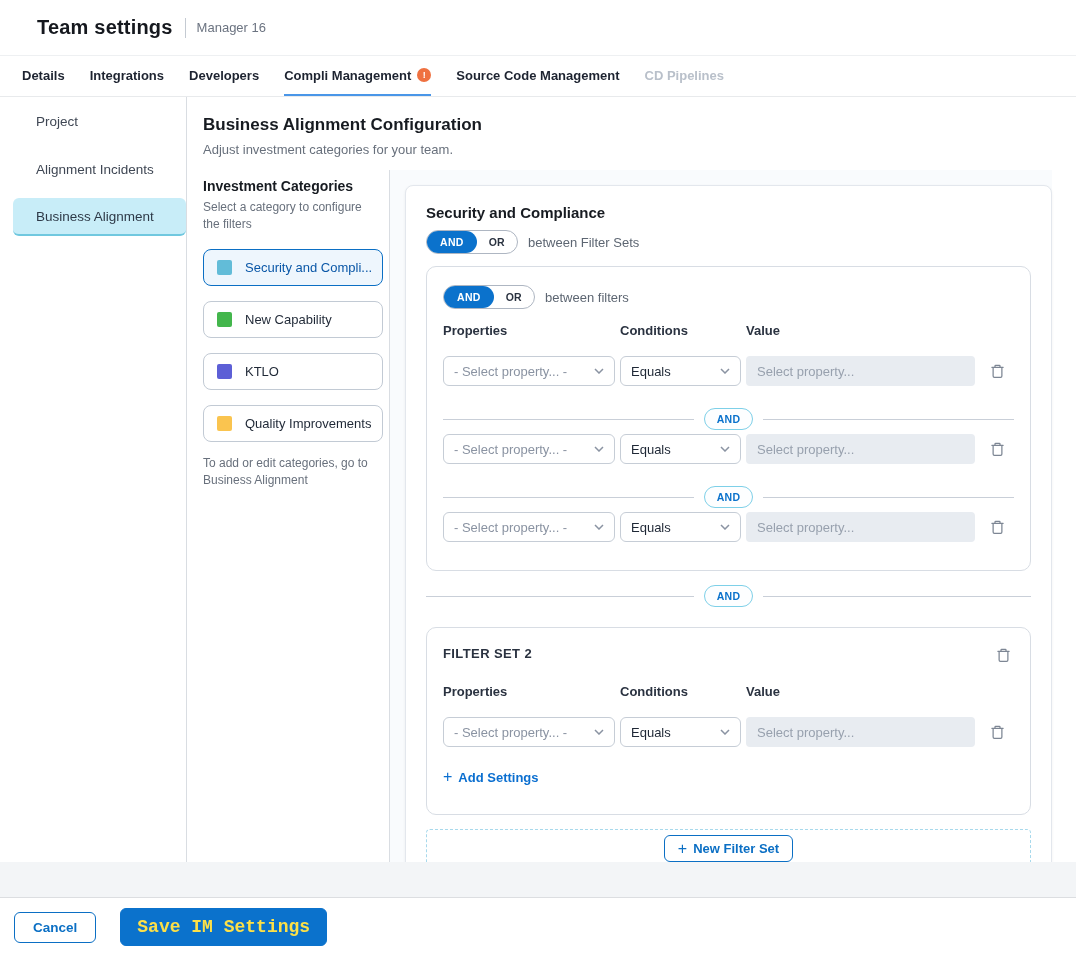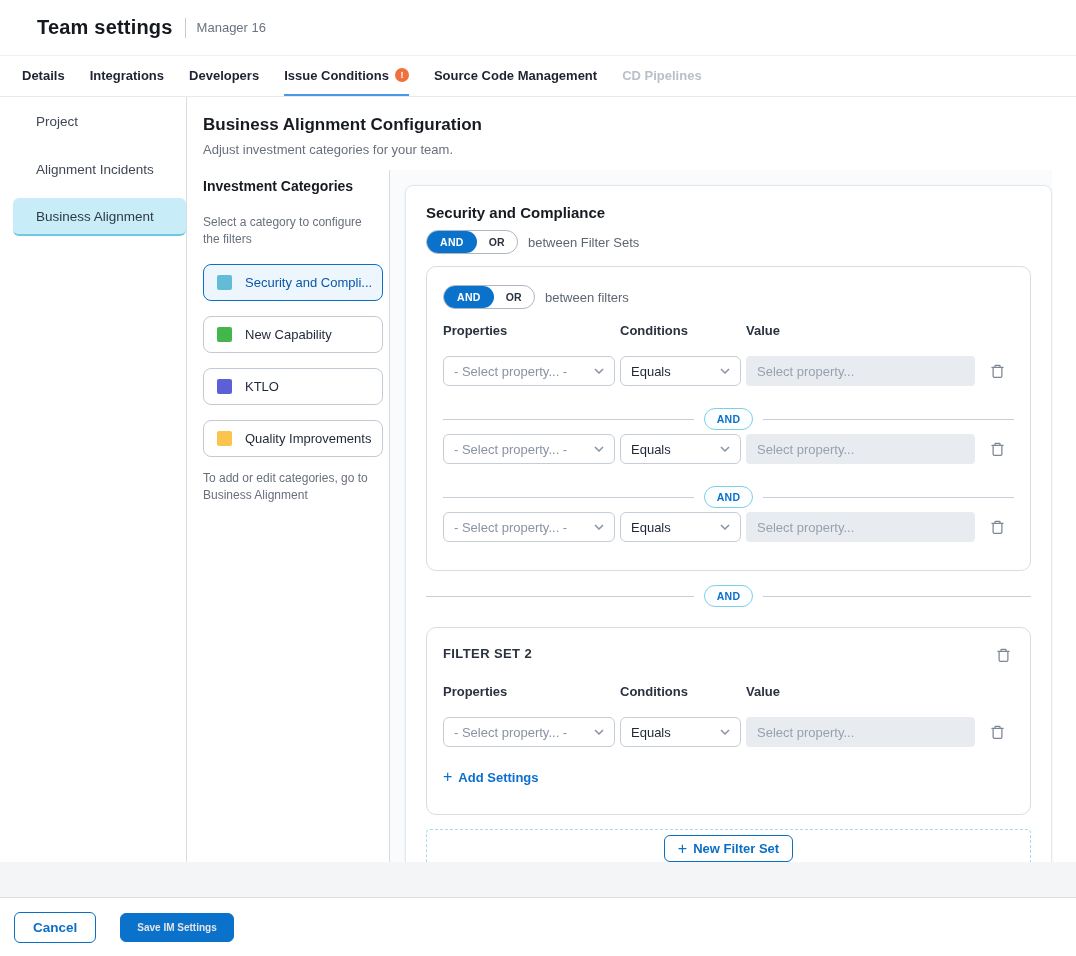--- a/index.html
+++ b/index.html
@@ -29,21 +29,21 @@
 
   
   .main { flex:1; display:flex; flex-direction:column; padding:18px 24px 0 16px; min-width:0; }
   .page-title { font-size:17px; font-weight:700; color:#171b21; }
   .page-sub { font-size:13px; color:#68707c; margin-top:7px; }
   .cols { flex:1; display:flex; margin-top:13px; min-height:0; }
 
   
   .mid { width:187px; flex-shrink:0; border-right:1px solid #d9dde2; padding:8px 8px 0 0; }
   .mid-title { font-size:14px; font-weight:700; color:#171b21; }
-  .mid-hint { font-size:12px; color:#68707c; line-height:1.45; margin-top:20px; width:170px; }
+  .mid-hint { font-size:12px; color:#68707c; line-height:1.45; margin-top:5px; width:170px; }
   .cat-btn { width:180px; height:37px; display:flex; align-items:center; gap:13px; padding-left:13px; background:#fff; border:1px solid #c2cad4; border-radius:8px; margin-top:15px; font-size:13px; color:#1f2836; cursor:pointer; }
   .cat-btn.selected { border-color:#0b6fc4; background:#eef6fd; color:#0a57a7; }
   .swatch { width:15px; height:15px; border-radius:2px; flex-shrink:0; }
   .mid-note { font-size:12px; color:#68707c; line-height:1.45; margin-top:13px; width:172px; }
 
   
   .right { flex:1; background:#f9fbfd; padding:15px 0 0 15px; min-width:0; }
   .card { background:#fff; border:1px solid #e3e7ed; border-radius:8px; box-shadow:0 1px 3px rgba(16,24,40,.06); padding:18px 20px 24px 20px; }
   .card-title { font-size:15px; font-weight:700; color:#171b21; }
   .toggle-row { display:flex; align-items:center; gap:10px; margin-top:9px; }
@@ -76,21 +76,21 @@
   .add-cond .plus { font-size:16px; font-weight:400; line-height:1; }
 
   .new-set-zone { border:1.5px dashed #a8d9ec; border-radius:4px; margin-top:14px; padding:5px; display:flex; justify-content:center; }
   .new-set-btn { display:inline-flex; align-items:center; gap:6px; background:#fff; border:1px solid #0b6fc4; border-radius:6px; color:#0b6fc4; font-size:13px; font-weight:700; padding:3px 13px; cursor:pointer; font-family:"Liberation Sans",sans-serif; }
   .new-set-btn .plus { font-size:16px; font-weight:400; line-height:1.2; }
 
   
   .strip { height:36px; background:#f3f5f7; border-bottom:1px solid #dcdee1; }
   .bottom { height:58px; background:#fff; display:flex; align-items:center; gap:24px; padding-left:14px; }
   .btn-cancel { background:#fff; border:1.5px solid #0b6fc4; color:#0b6fc4; font-size:13.5px; font-weight:700; border-radius:6px; padding:7px 18px; cursor:pointer; font-family:"Liberation Sans",sans-serif; }
-  .btn-save { background:#0b72cc; border:1px solid #0b72cc; color:#e5e5e5; font-size:10px; font-weight:700; border-radius:6px; padding:8px 16px; cursor:pointer; font-family:Liberation Sans, sans-serif; }
+  .btn-save { background:#0b72cc; border:1px solid #0b72cc; color:#fde047; font-size:18px; font-weight:700; border-radius:6px; padding:8px 16px; cursor:pointer; font-family:Liberation Mono, monospace; }
 </style>
 </head>
 <body>
 
 <div class="app">
 
   <div class="hdr">
     <span class="hdr-title">Team settings</span>
     <span class="hdr-divider"></span>
     <span class="hdr-sub">Manager 16</span>
@@ -100,21 +100,21 @@
     <div class="tab">
         <span>Details</span>
       </div>
     <div class="tab">
         <span>Integrations</span>
       </div>
     <div class="tab">
         <span>Developers</span>
       </div>
     <div class="tab active">
-      <span>Issue Conditions</span>
+      <span>Compli Management</span>
       <span class="badge">!</span>
     </div>
     <div class="tab">
         <span>Source Code Management</span>
       </div>
     <div class="tab disabled">
         <span>CD Pipelines</span>
       </div>
   </div>
 

